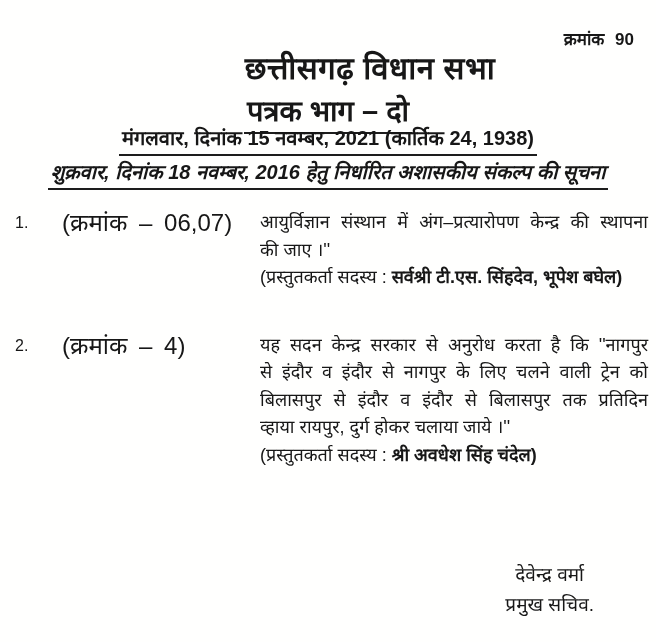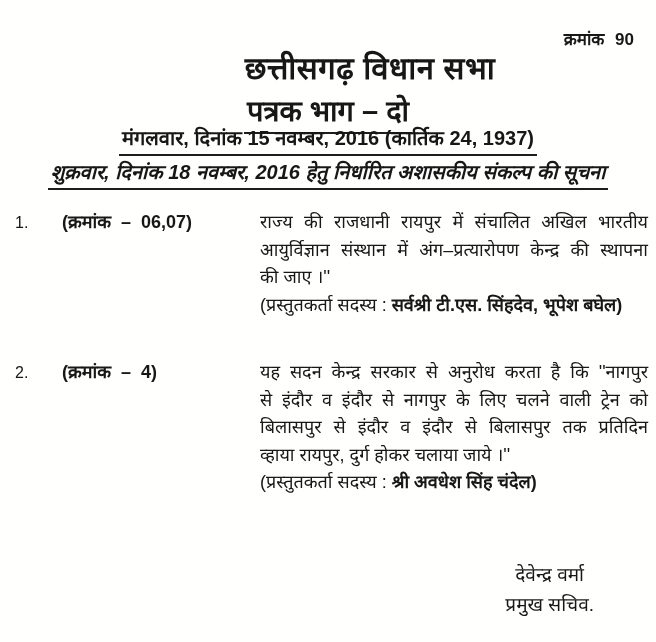--- a/index.html
+++ b/index.html
@@ -20,21 +20,21 @@
   .title-row { top: 46px; font-size: 31px; font-weight: 700; letter-spacing: 0.5px; margin-left: 42px; }
   .subtitle-row { top: 90px; font-size: 29px; font-weight: 700; }
   .date-row { top: 124px; font-size: 20px; font-weight: 700; }
   .notice-row { top: 158px; font-size: 20px; font-weight: 700; }
   .u { display: inline-block; border-bottom: 2px solid #1d1d1d; padding: 0 3px 3px 3px; }
   .italic { font-style: italic; }
   .items { position: absolute; top: 209px; left: 15px; right: 8px; }
   .item { display: grid; grid-template-columns: 47px 198px 1fr; align-items: start; }
   .item + .item { margin-top: 40px; }
   .num { font-size: 16px; line-height: 27px; }
-  .kramank { font-size: 18px; font-weight: 700; line-height: 27px; word-spacing: 5px; }
+  .kramank { font-size: 24px; font-weight: 400; line-height: 27px; word-spacing: 5px; }
   .bline { font-size: 18px; line-height: 27.5px; }
   .j { text-align: justify; text-align-last: justify; }
   .b { font-weight: 700; }
   .signature {
     position: absolute; top: 560px; right: 62px;
     text-align: center; font-size: 19px; line-height: 30px;
   }
 </style>
 </head>
 <body>
@@ -43,34 +43,33 @@
 
   <div class="doc-serial">क्रमांक 90</div>
 
   <div class="row title-row">छत्तीसगढ़ विधान सभा</div>
 
   <div class="row subtitle-row">
     <span class="u">पत्रक भाग – दो</span>
   </div>
 
   <div class="row date-row">
-    <span class="u">मंगलवार, दिनांक 15 नवम्बर, 2016 (कार्तिक 24, 1937)</span>
+    <span class="u">मंगलवार, दिनांक 15 नवम्बर, 2021 (कार्तिक 24, 1938)</span>
   </div>
 
   <div class="row notice-row">
     <span class="u italic">शुक्रवार, दिनांक 18 नवम्बर, 2016 हेतु निर्धारित अशासकीय संकल्प की सूचना</span>
   </div>
 
   <div class="items">
 
     <div class="item">
       <div class="num">1.</div>
       <div class="kramank">(क्रमांक – 06,07)</div>
       <div class="bodycol">
-        <div class="bline j">राज्य की राजधानी रायपुर में संचालित अखिल भारतीय</div>
         <div class="bline j">आयुर्विज्ञान संस्थान में अंग–प्रत्यारोपण केन्द्र की स्थापना</div>
         <div class="bline">की जाए ।''</div>
         <div class="bline">
           <span>(प्रस्तुतकर्ता सदस्य : </span><span class="b">सर्वश्री टी.एस. सिंहदेव, भूपेश बघेल</span><span class="b">)</span>
         </div>
       </div>
     </div>
 
     <div class="item">
       <div class="num">2.</div>

